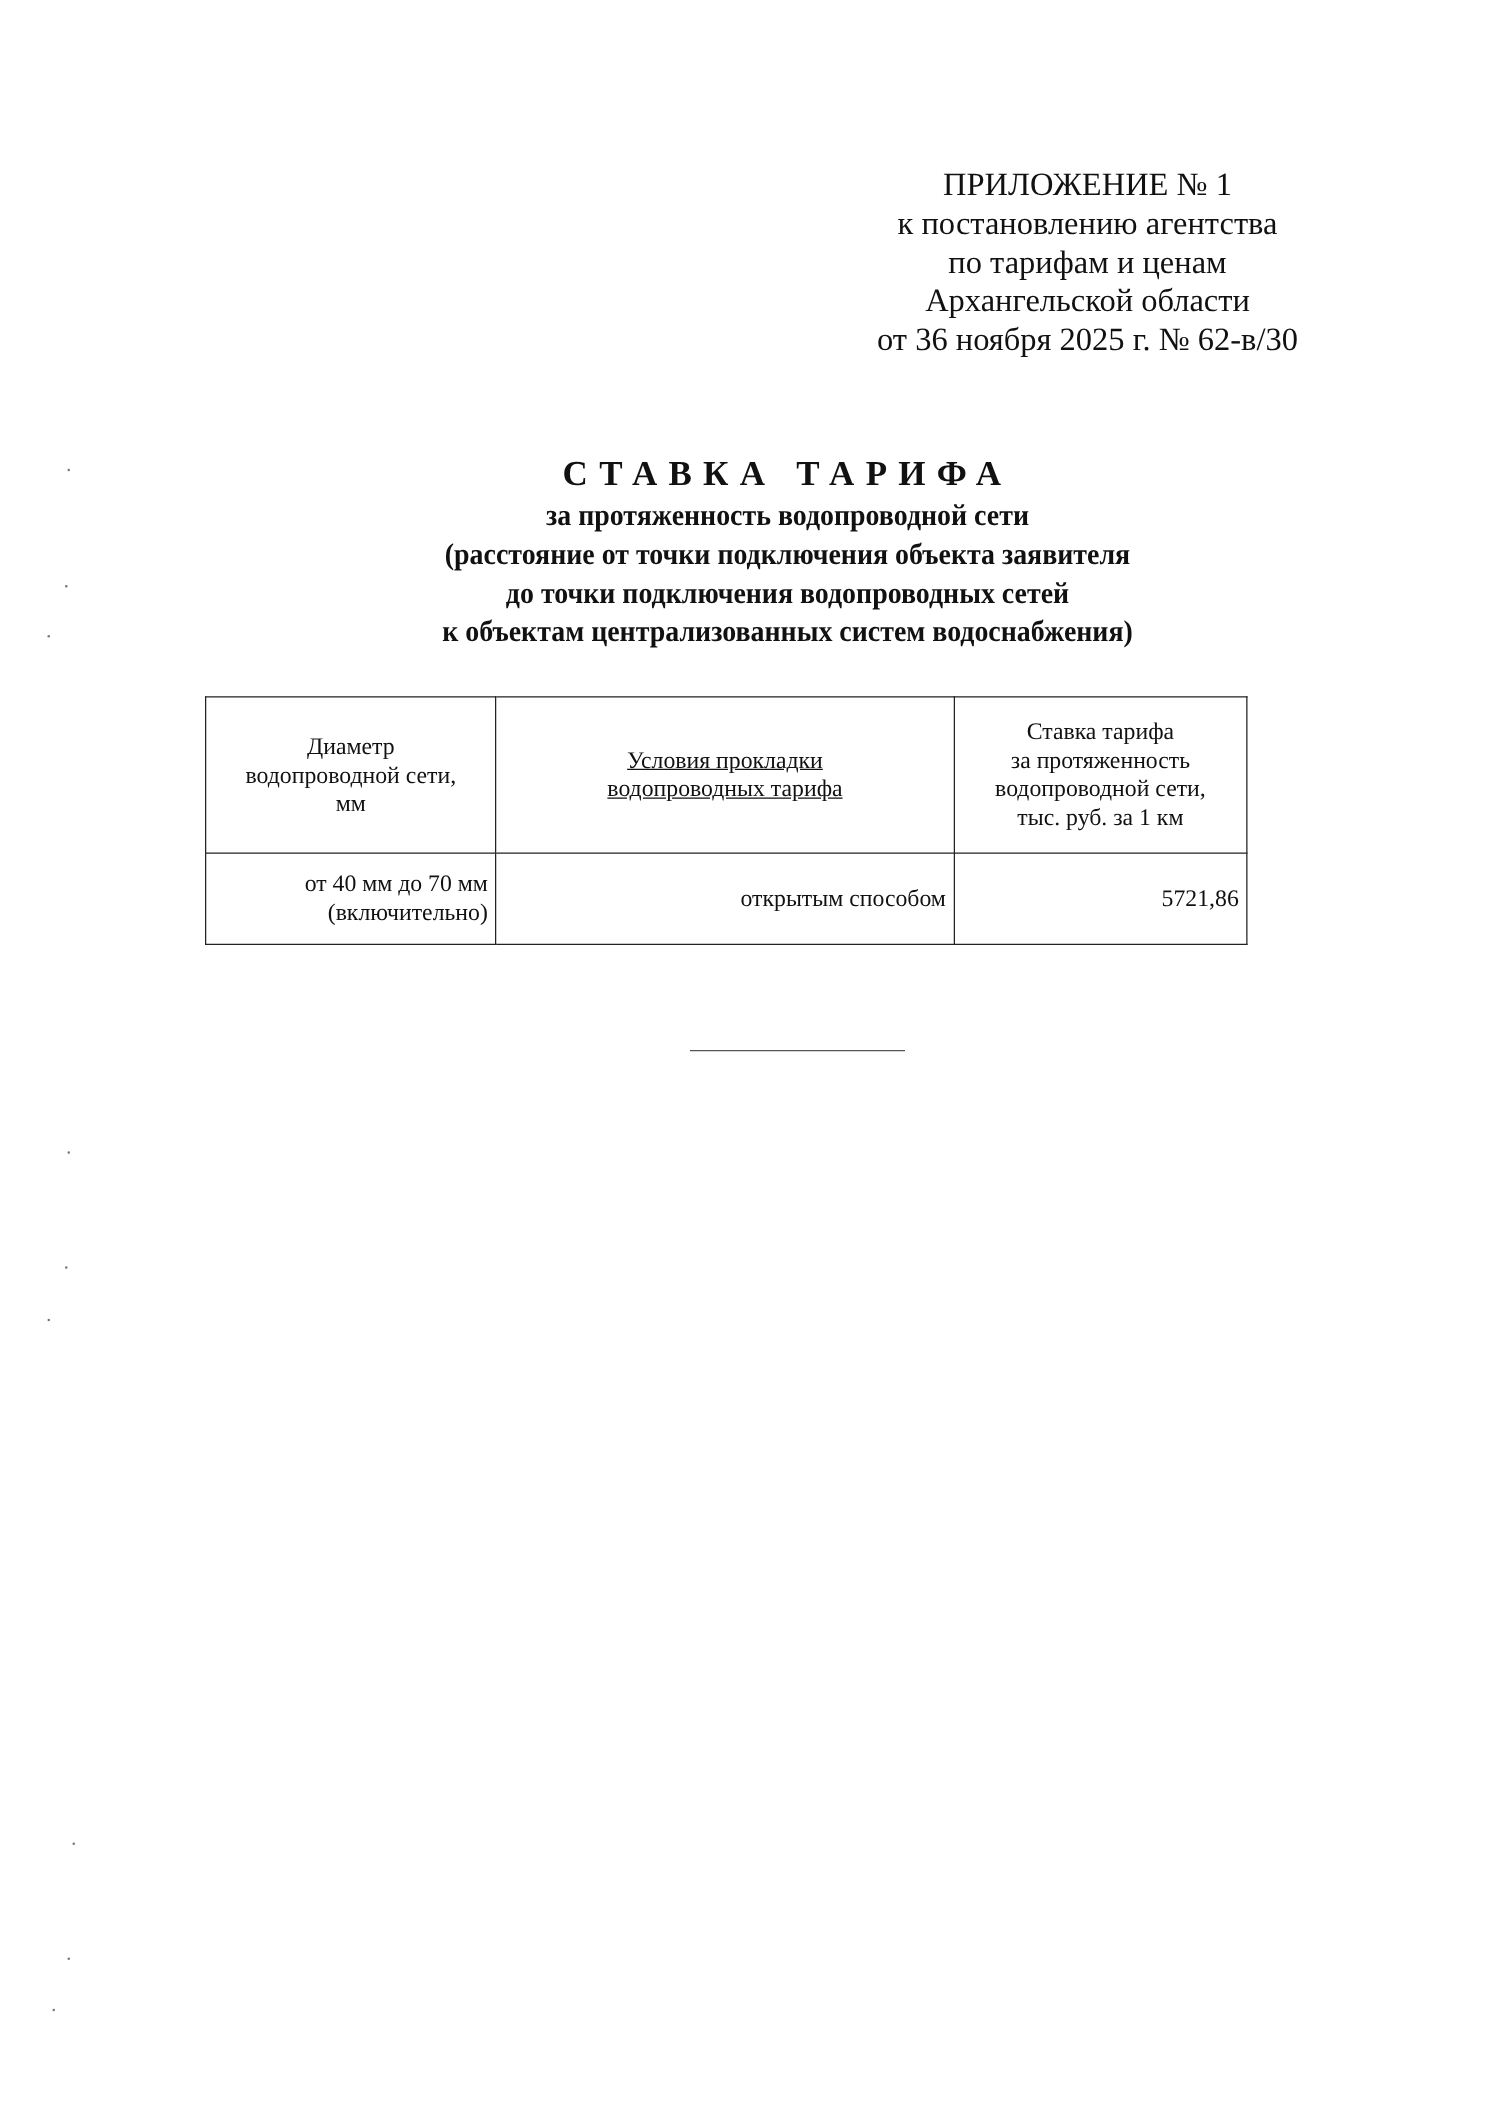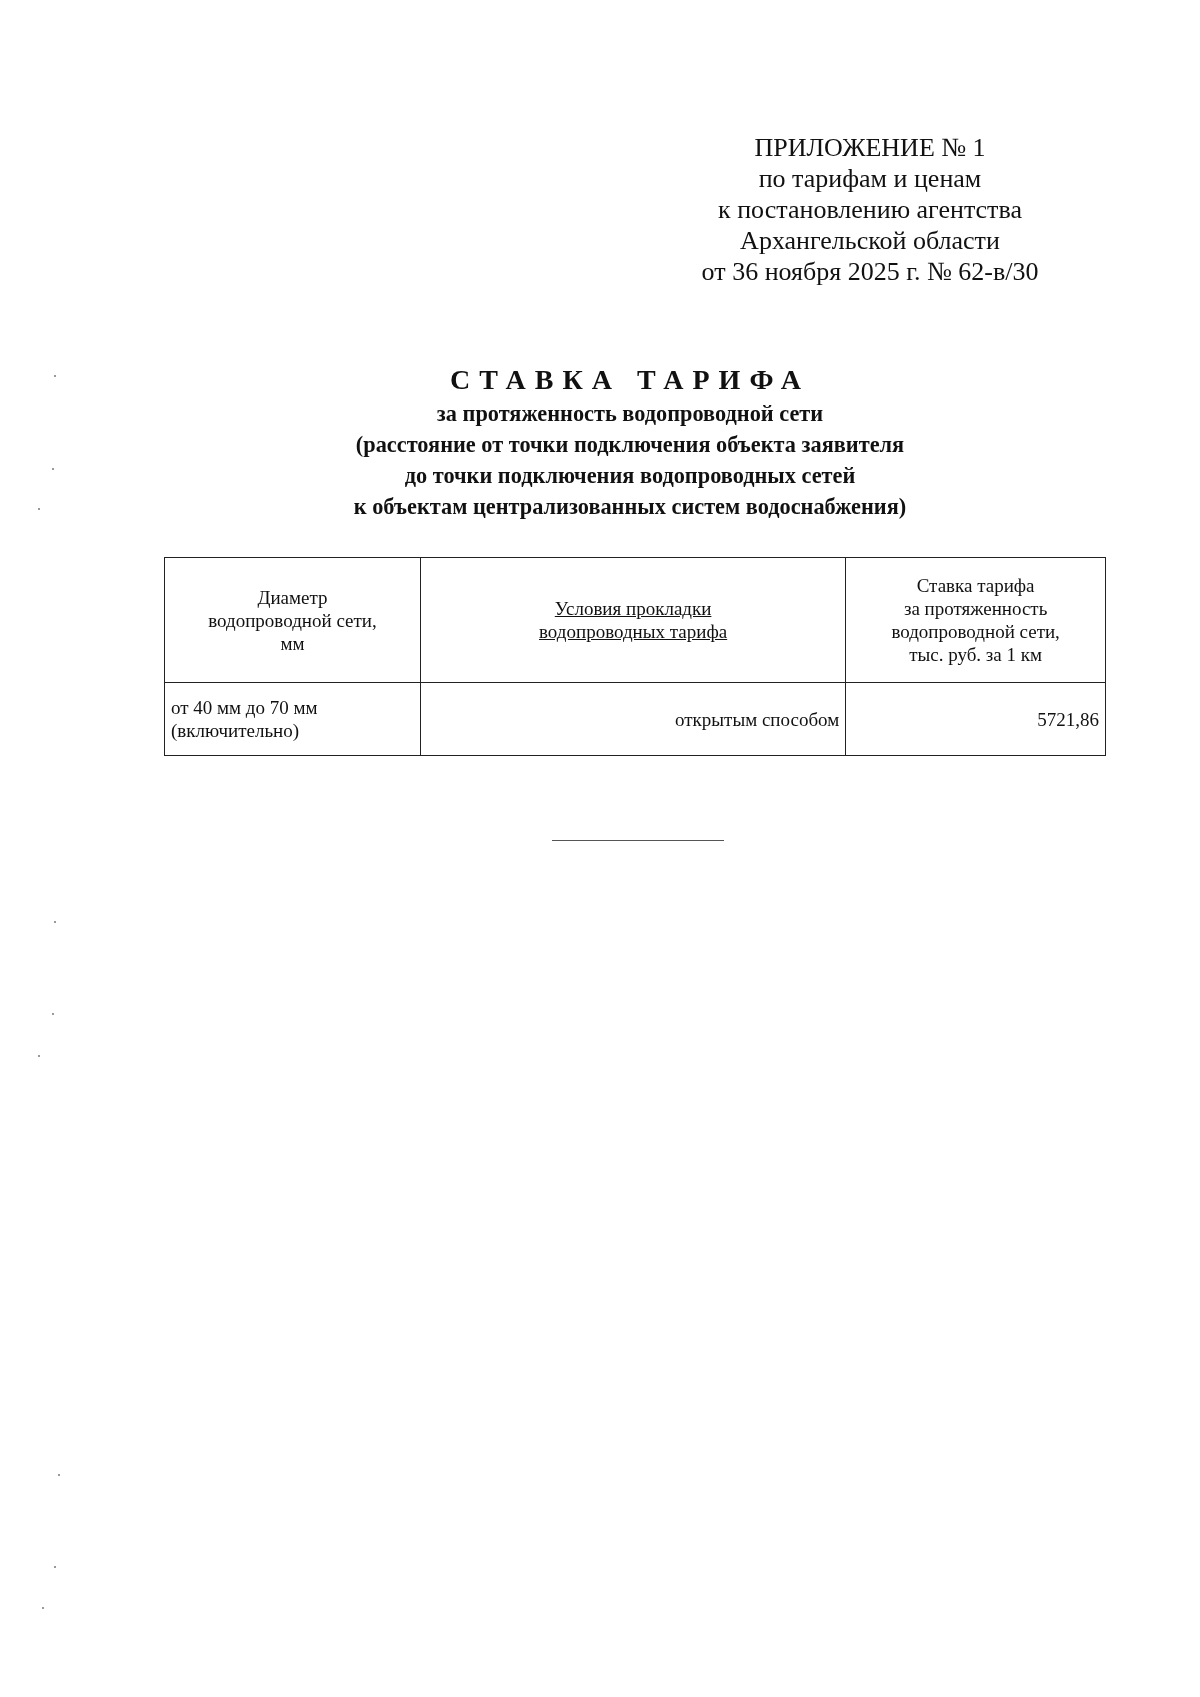--- a/index.html
+++ b/index.html
@@ -3,38 +3,38 @@
 <meta charset="utf-8">
 <style>
   html, body { margin:0; padding:0; background:#ffffff; }
   body { width:1200px; height:1697px; position:relative; overflow:hidden;
          font-family:"Liberation Serif", "DejaVu Serif", serif; color:#111; }
   .appendix { position:absolute; left:660px; top:132px; width:420px; text-align:center;
               font-size:26px; line-height:31px; }
   .title-block { position:absolute; left:150px; top:362px; width:960px; text-align:center; }
   .title-main { font-size:28px; font-weight:bold; letter-spacing:9px; line-height:36px; }
   .title-sub { font-size:24px; font-weight:bold; line-height:31px; transform:scaleX(0.93); }
-  table.tariff { position:absolute; left:164px; top:557px; width:942px; border-collapse:collapse;
+  table.tariff { position:absolute; left:164px; top:557px; width:834px; border-collapse:collapse;
                  font-size:19px; line-height:23px; }
   table.tariff td { border:1.5px solid #222; padding:0 6px; vertical-align:middle; }
   .c1 { width:246px; } .c2 { width:420px;text-decoration:underline; } .c3 { width:250px; }
   tr.head td { height:124px; text-align:center; }
   tr.row td { height:72px; }
-  tr.row td.left { text-align:left; }
+  tr.row td.left { text-align:right; }
   tr.row td.center { text-align:right; }
   .rule { position:absolute; left:552px; top:840px; width:172px; border-top:1.5px solid #555; }
   .speck { position:absolute; width:2px; height:2px; background:#777; border-radius:1px; }
 </style>
 </head>
 <body>
 
 <div class="appendix">
   <div>ПРИЛОЖЕНИЕ № 1</div>
+  <div>к постановлению агентства</div>
   <div>по тарифам и ценам</div>
-  <div>к постановлению агентства</div>
   <div>Архангельской области</div>
   <div>от 36 ноября 2025 г. № 62-в/30</div>
 </div>
 
 <div class="title-block">
   <div class="title-main">СТАВКА ТАРИФА</div>
   <div class="title-sub">за протяженность водопроводной сети</div>
   <div class="title-sub">(расстояние от точки подключения объекта заявителя</div>
   <div class="title-sub">до точки подключения водопроводных сетей</div>
   <div class="title-sub">к объектам централизованных систем водоснабжения)</div>

